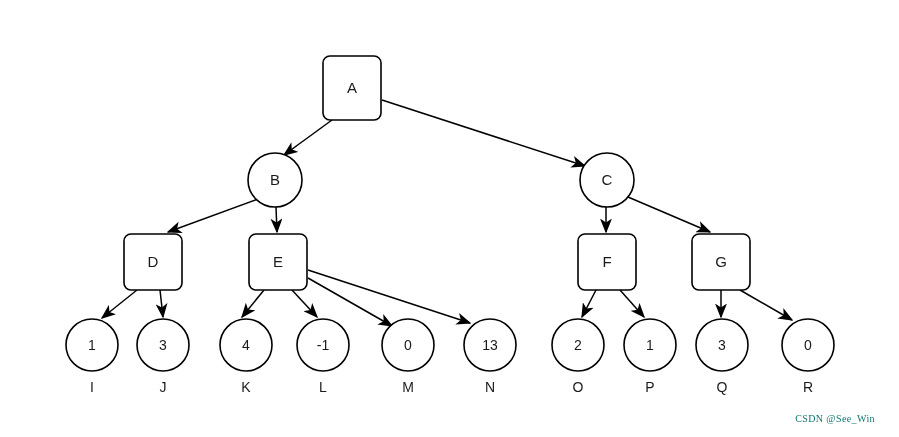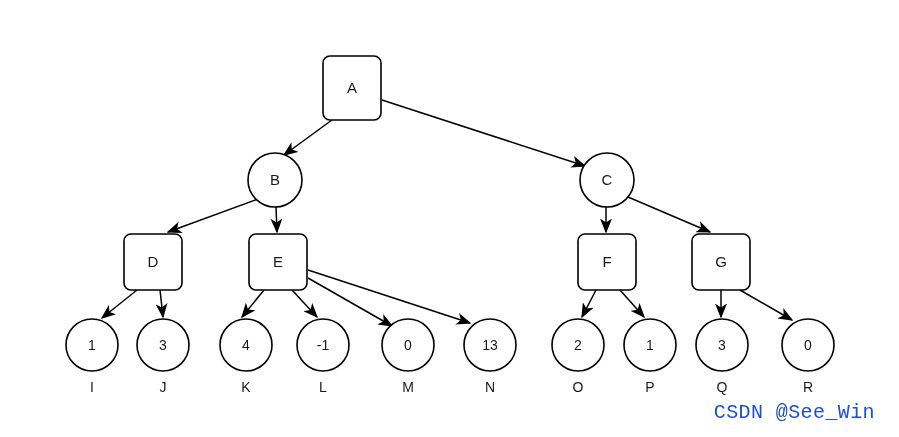--- a/index.html
+++ b/index.html
@@ -52,23 +52,23 @@
     font-family: "Liberation Sans", sans-serif;
     font-size: 14px;
     fill: #1a1a1a;
     text-anchor: middle;
     dominant-baseline: middle;
   }
   .watermark {
     position: absolute;
     right: 24px;
     bottom: 13px;
-    font-family: Liberation Mono, monospace;
-    font-size: 20px;
-    color: #1d4ed8;
+    font-family: Liberation Serif, serif;
+    font-size: 10px;
+    color: #0f766e;
     letter-spacing: 0.4px;
     white-space: nowrap;
     user-select: none;
   }
 </style>
 </head>
 <body>
 
 <div id="canvas">
 

